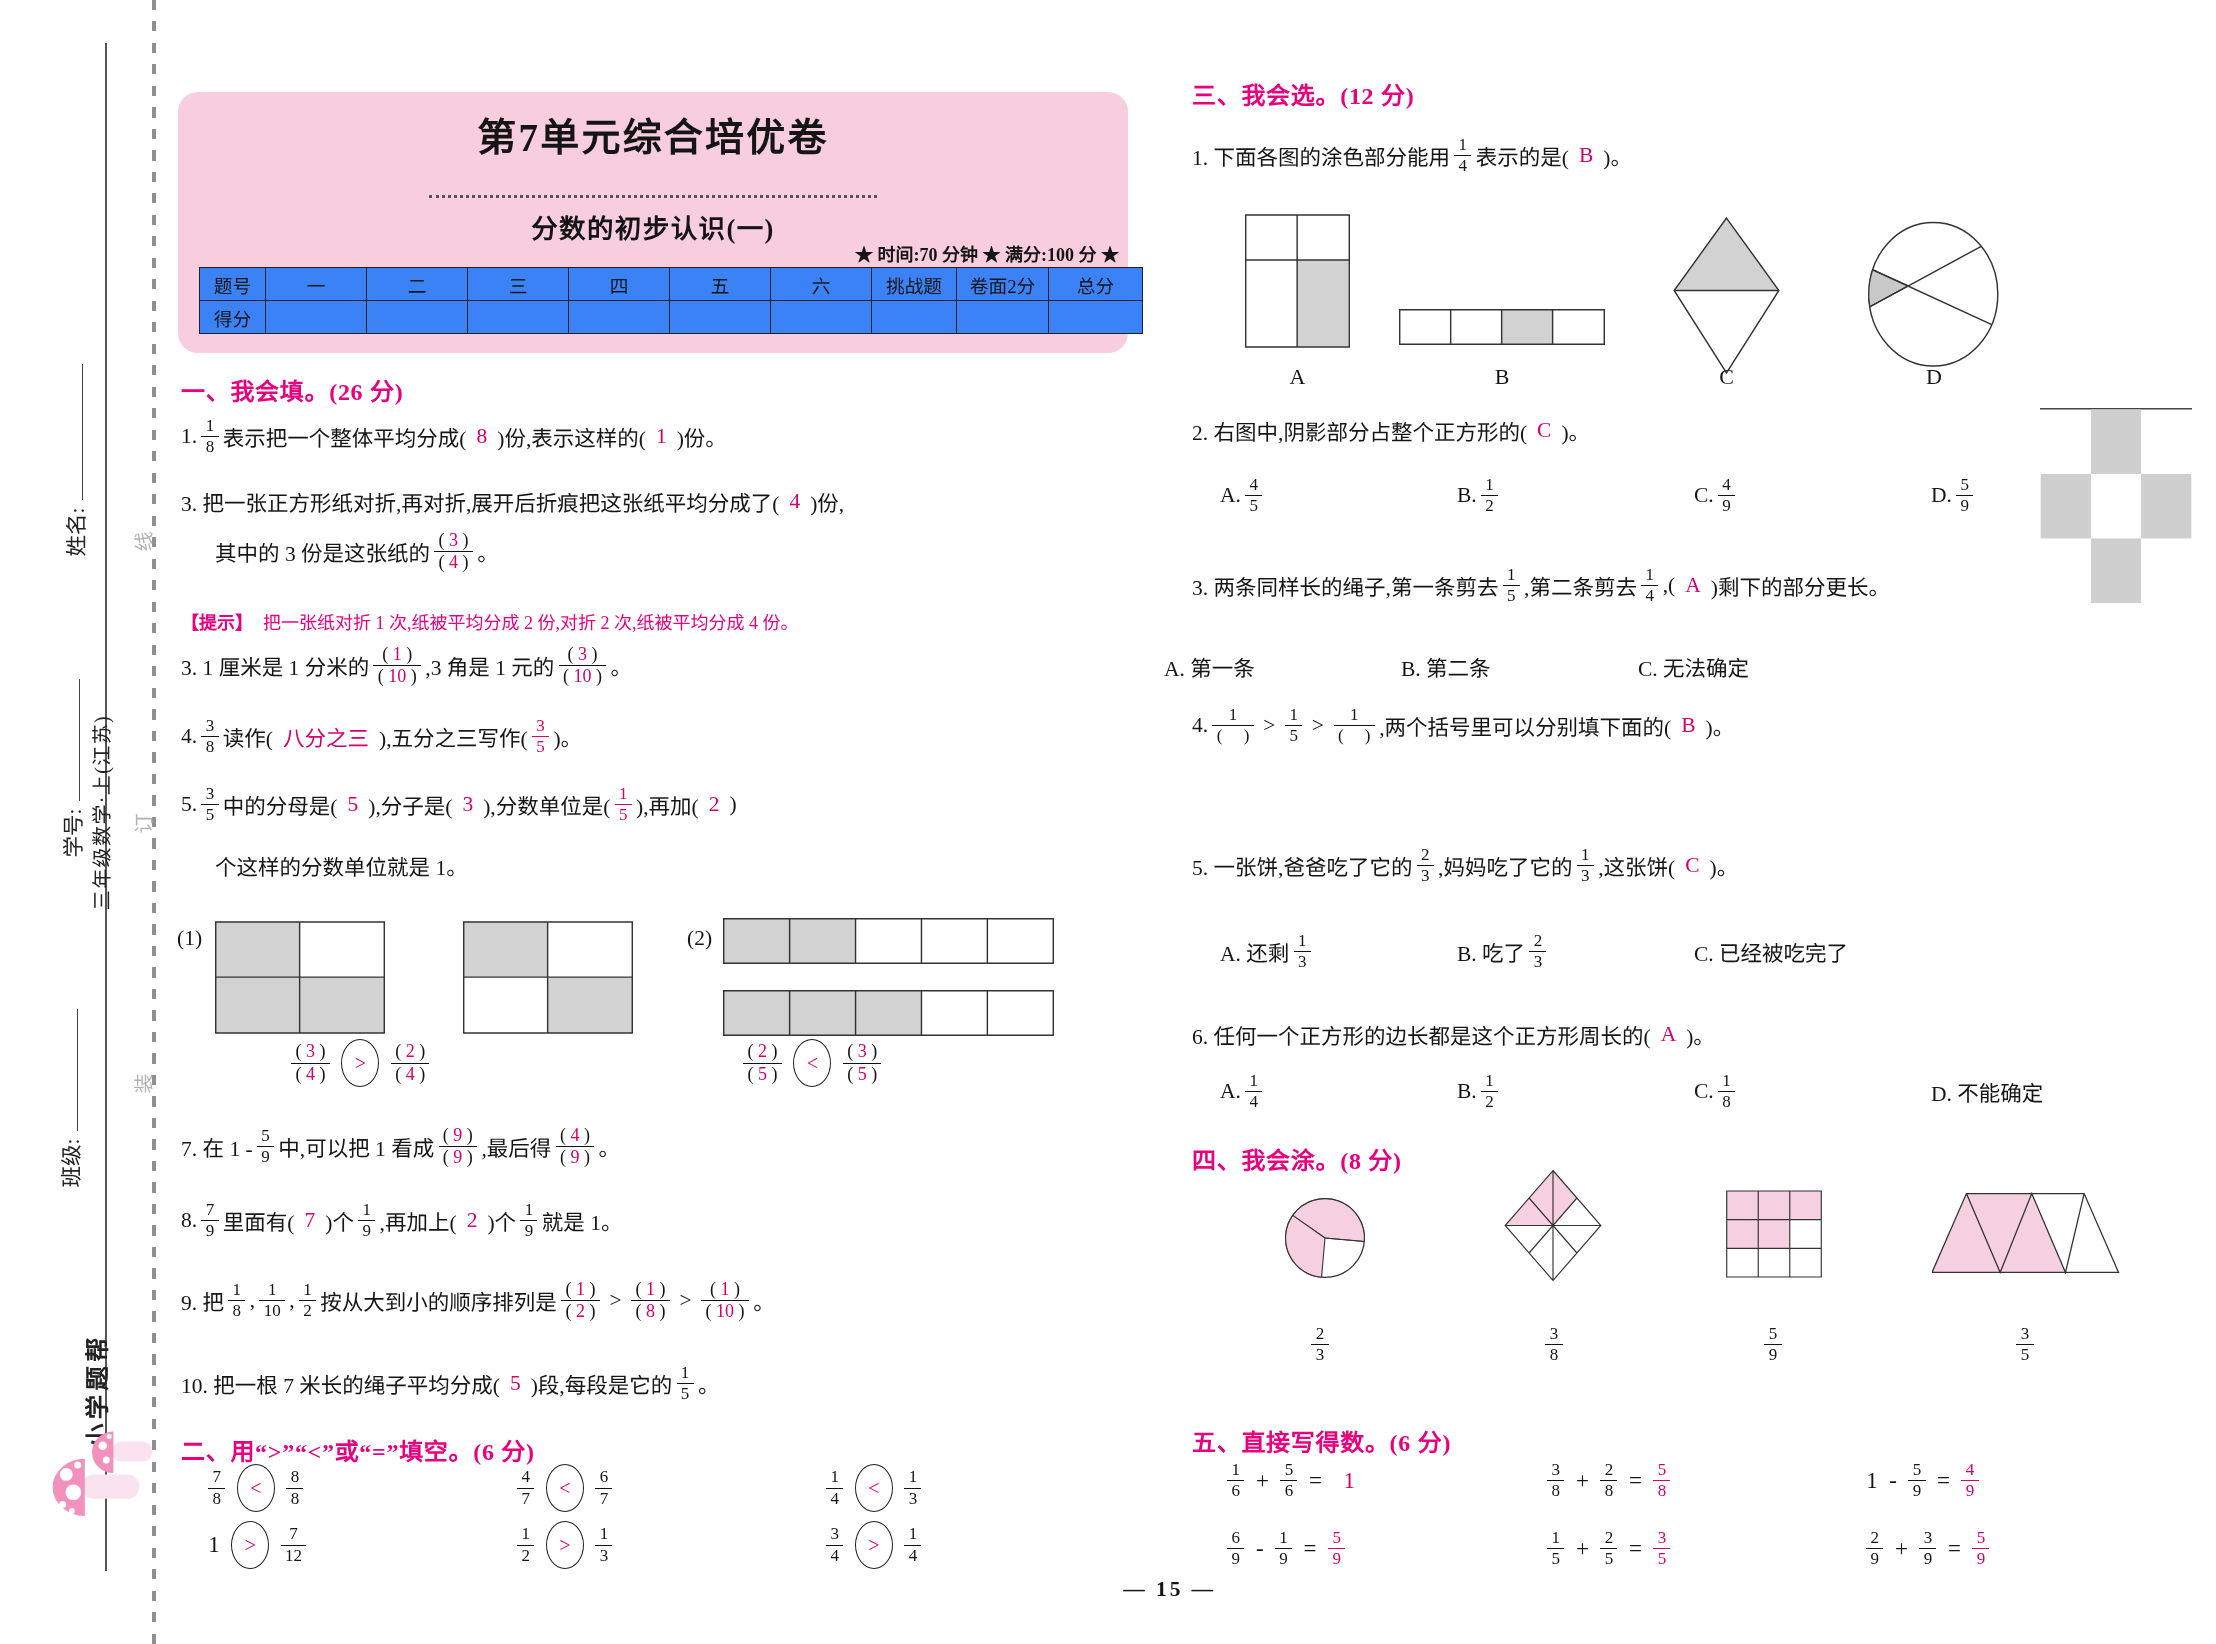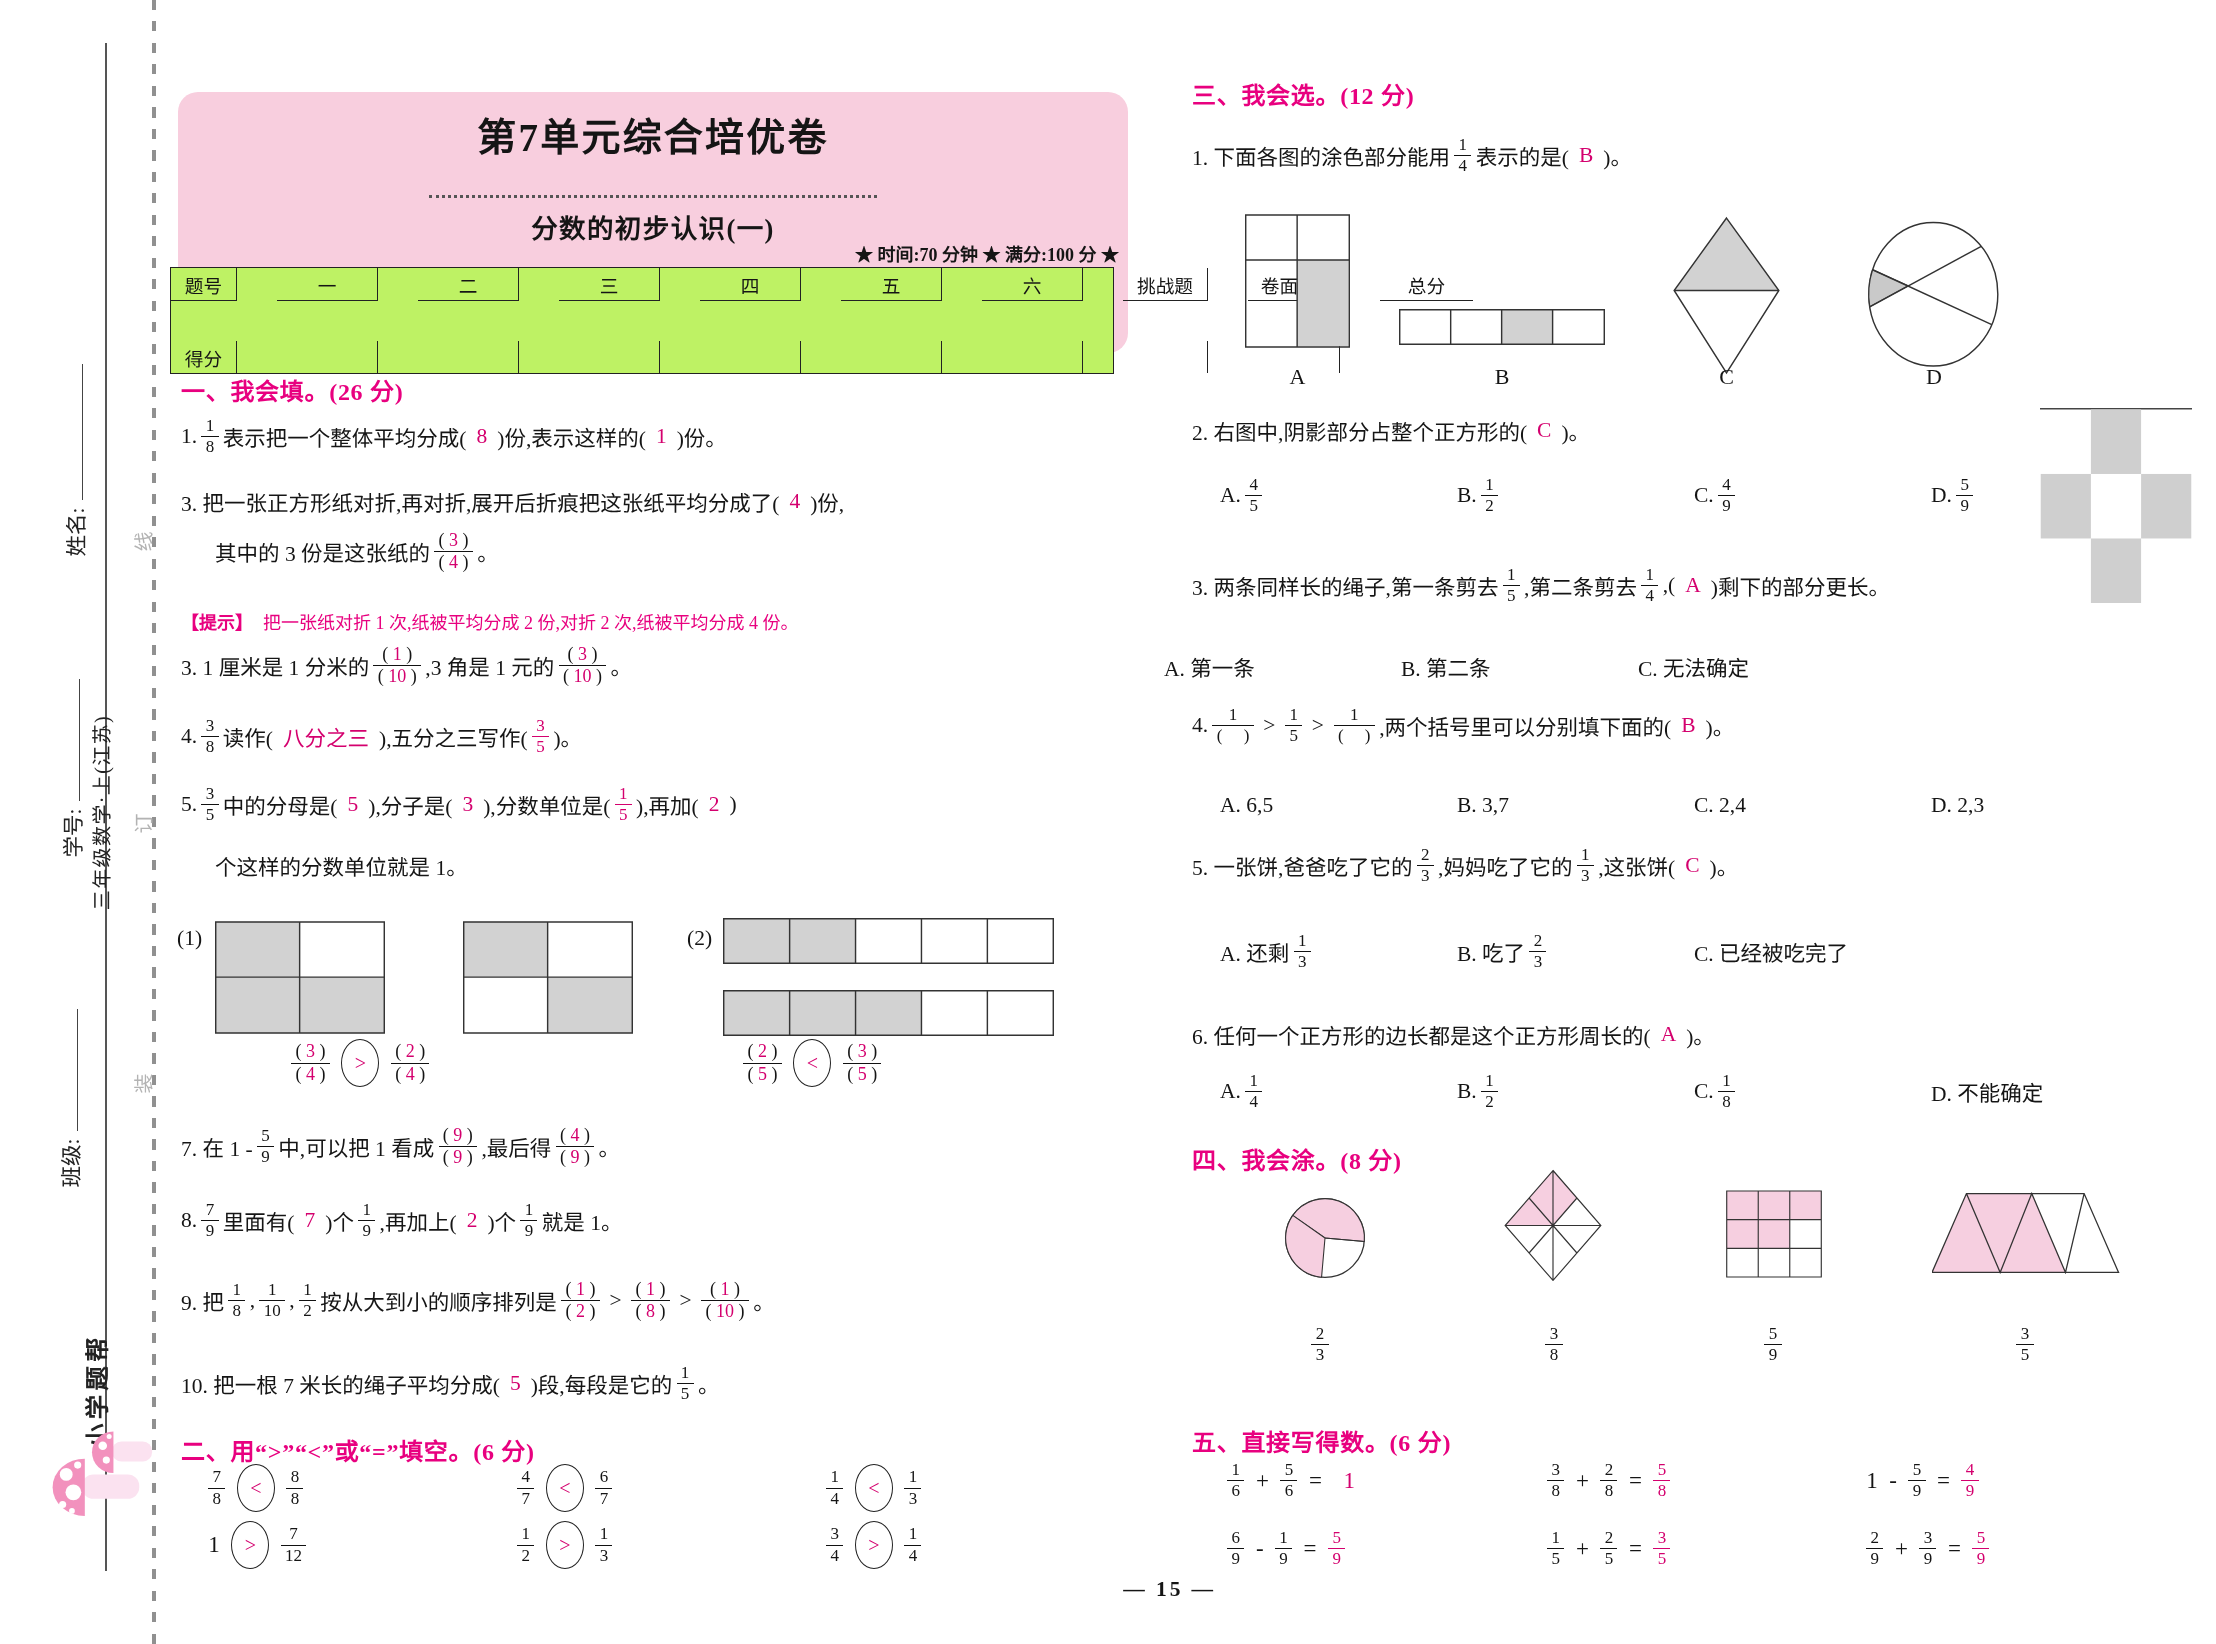--- a/index.html
+++ b/index.html
@@ -25,23 +25,23 @@
   .brand{font-weight:bold;font-size:24.4px;letter-spacing:4.3px;}
   .book{font-size:20px;letter-spacing:1.4px;}
   
   .pinkbox{position:absolute;left:178px;top:92px;width:950px;height:261px;background:var(--pink);border-radius:20px;}
   .title{position:absolute;left:178px;top:106px;width:950px;text-align:center;
          font-size:39px;font-weight:bold;letter-spacing:2.2px;}
   .dotline{position:absolute;left:429px;top:195px;width:448px;border-top:3.6px dotted #555;}
   .subtitle{position:absolute;left:178px;top:207px;width:950px;text-align:center;
             font-size:26.5px;font-weight:bold;letter-spacing:1.4px;}
   .meta{position:absolute;left:689px;top:240px;width:430px;text-align:right;font-size:18px;font-weight:bold;}
-  .scoretable{position:absolute;left:170px;top:267px;width:942px;background:#bef264;
+  .scoretable{position:absolute;left:199px;top:267px;width:942px;background:#3b82f6;
               display:grid;grid-template-columns:66px 101px 101px 101px 101px 101px 101px 85px 92px 93px;
-              border:1.4px solid #222;gap:40px;}
+              border:1.4px solid #222;}
   .scoretable .cell{border-right:1.4px solid #222;border-bottom:1.4px solid #222;height:32px;
                     display:flex;align-items:center;justify-content:center;font-size:18.7px;}
   .scoretable .cell:nth-child(10n){border-right:none;}
   .scoretable .cell:nth-child(n+11){border-bottom:none;text-align:right;}
   
   .sechead{position:absolute;font-size:24px;font-weight:bold;color:var(--accent);letter-spacing:0.7px;white-space:nowrap;}
   .qline{position:absolute;font-size:21.5px;display:flex;align-items:center;white-space:nowrap;}
   .tseg{white-space:pre;}
   .aseg{color:var(--ans);white-space:pre;padding:0 10px;}
   .hint{position:absolute;font-size:18px;color:var(--accent);white-space:nowrap;display:flex;}
@@ -547,34 +547,20 @@
       </span>
       <span class="tseg"> &gt; </span>
       <span class="frac fb">
         <span class="fn">1</span>
         <span class="fd">(&nbsp;&nbsp;&nbsp;&nbsp;&nbsp;)</span>
       </span>
       <span class="tseg">,两个括号里可以分别填下面的(</span>
       <span class="aseg">B</span>
       <span class="tseg">)。</span>
     </div>
-  <div class="optrow" style="left:1220px;top:793px">
-      <span class="opt">
-        <span class="tseg">A. 6,5</span>
-      </span>
-      <span class="opt">
-        <span class="tseg">B. 3,7</span>
-      </span>
-      <span class="opt">
-        <span class="tseg">C. 2,4</span>
-      </span>
-      <span class="opt">
-        <span class="tseg">D. 2,3</span>
-      </span>
-    </div>
 
   <div class="qline" style="left:1192px;top:845px">
       <span class="tseg">5. 一张饼,爸爸吃了它的</span>
       <span class="frac f">
         <span class="fn">2</span>
         <span class="fd">3</span>
       </span>
       <span class="tseg">,妈妈吃了它的</span>
       <span class="frac f">
         <span class="fn">1</span>

